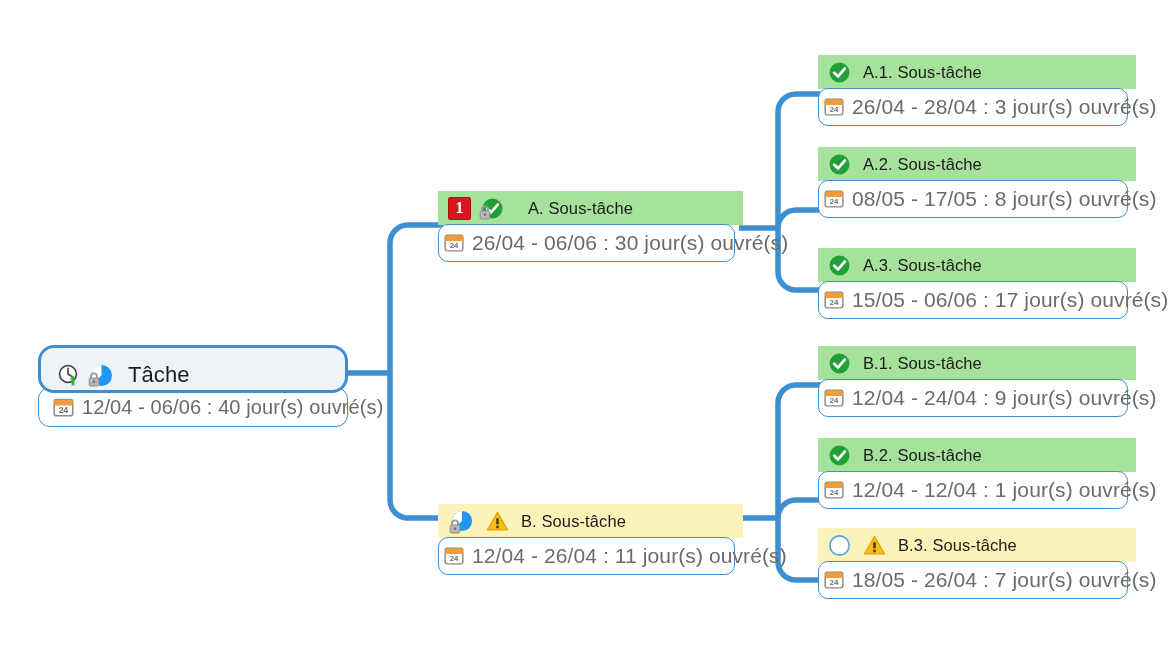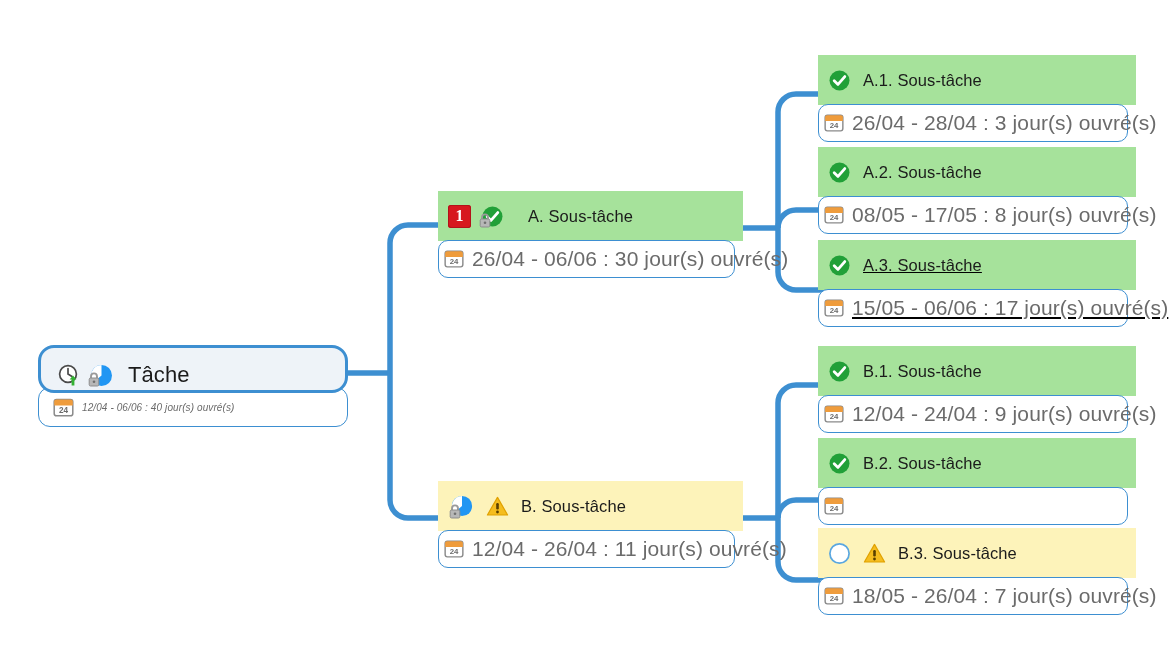--- a/index.html
+++ b/index.html
@@ -26,21 +26,21 @@
   .node{
     position:absolute;
     box-sizing:border-box;
   }
   .node-head{
     position:relative;
     display:flex;
     align-items:center;
     box-sizing:border-box;
     padding:4px 12px 4px 10px;
-    height:50px;
+    height:34px;
     z-index:3;
   }
   .node-head .title{
     font-size:16.5px;
     color:#1b1b1b;
     white-space:nowrap;
     letter-spacing:.1px;
   }
   .node-date{
     position:relative;
@@ -82,21 +82,21 @@
     margin-left:8px;
   }
   .root-date{
     height:40px;
     border-radius:12px;
     border:1.6px solid #3d8fd1;
     margin-top:-6px;
     padding-left:14px;
     z-index:2;
   }
-  .root-date .dtext{font-size:10px;font-style:italic;}
+  .root-date .dtext{font-size:20px;}
 
   
   .ico{
     display:inline-block;
     flex:0 0 auto;
     line-height:0;
     margin-right:6px;
   }
   .ico.cal{margin-right:0;}
 
@@ -207,21 +207,21 @@
         <svg width="20" height="20" viewBox="0 0 21 21">
           <rect x="1.2" y="2.4" width="18.6" height="16.4" rx="2.4" fill="#ffffff" stroke="#8a8a8a" stroke-width="1.5"></rect>
           <path d="M1.2 5.2 a2.4 2.4 0 0 1 2.4 -2.8 H17.4 a2.4 2.4 0 0 1 2.4 2.8 V8.4 H1.2 Z" fill="#ef9c3c"></path>
           <text x="10.5" y="16.1" text-anchor="middle" font-family="Liberation Sans, sans-serif" font-size="8.2" font-weight="bold" fill="#6b6b6b">24</text>
         </svg>
       </span>
       <span class="dtext">26/04 - 06/06 : 30 jour(s) ouvré(s)</span>
     </div>
   </div>
 
-  <div class="node" style="left:438px; top:481px; width:305px;">
+  <div class="node" style="left:438px; top:504px; width:305px;">
     <div class="node-head head-yellow">
       <span class="ico" style="margin-right:-12px; position:relative; z-index:2; transform:translateY(5px);">
         <svg width="14" height="15" viewBox="0 0 14 15">
           <path d="M4 6.2 V4.4 a3 3 0 0 1 6 0 V6.2" stroke="#9a9a9a" stroke-width="1.9" fill="none"></path>
           <rect x="2.2" y="6" width="9.6" height="8" rx="1.4" fill="#b7b7b7" stroke="#8d8d8d" stroke-width="1"></rect>
           <circle cx="7" cy="9.7" r="1.3" fill="#6f6f6f"></circle>
         </svg>
       </span>
       <span class="ico" style="margin-right:12px;">
         <svg width="24" height="24" viewBox="0 0 25 25">
@@ -287,21 +287,21 @@
         <svg width="20" height="20" viewBox="0 0 21 21">
           <rect x="1.2" y="2.4" width="18.6" height="16.4" rx="2.4" fill="#ffffff" stroke="#8a8a8a" stroke-width="1.5"></rect>
           <path d="M1.2 5.2 a2.4 2.4 0 0 1 2.4 -2.8 H17.4 a2.4 2.4 0 0 1 2.4 2.8 V8.4 H1.2 Z" fill="#ef9c3c"></path>
           <text x="10.5" y="16.1" text-anchor="middle" font-family="Liberation Sans, sans-serif" font-size="8.2" font-weight="bold" fill="#6b6b6b">24</text>
         </svg>
       </span>
       <span class="dtext">08/05 - 17/05 : 8 jour(s) ouvré(s)</span>
     </div>
   </div>
 
-  <div class="node" style="left:818px; top:240px; width:318px;text-decoration:underline;">
+  <div class="node" style="left:818px; top:248px; width:318px;">
     <div class="node-head head-green">
       <span class="ico">
         <svg width="23" height="23" viewBox="0 0 23 23">
           <circle cx="11.5" cy="11.5" r="10" fill="#21a038"></circle>
           <path d="M6.2 11.8 L10 15.4 L16.8 7.6" stroke="#ffffff" stroke-width="2.8" fill="none" stroke-linecap="round" stroke-linejoin="round"></path>
         </svg>
       </span>
       <span class="title" style="margin-left:6px;">A.3. Sous-tâche</span>
     </div>
     <div class="node-date" style="width:310px;">
@@ -349,20 +349,21 @@
       <span class="title" style="margin-left:6px;">B.2. Sous-tâche</span>
     </div>
     <div class="node-date" style="width:310px;">
       <span class="ico cal">
         <svg width="20" height="20" viewBox="0 0 21 21">
           <rect x="1.2" y="2.4" width="18.6" height="16.4" rx="2.4" fill="#ffffff" stroke="#8a8a8a" stroke-width="1.5"></rect>
           <path d="M1.2 5.2 a2.4 2.4 0 0 1 2.4 -2.8 H17.4 a2.4 2.4 0 0 1 2.4 2.8 V8.4 H1.2 Z" fill="#ef9c3c"></path>
           <text x="10.5" y="16.1" text-anchor="middle" font-family="Liberation Sans, sans-serif" font-size="8.2" font-weight="bold" fill="#6b6b6b">24</text>
         </svg>
       </span>
+      <span class="dtext">12/04 - 12/04 : 1 jour(s) ouvré(s)</span>
     </div>
   </div>
 
   <div class="node" style="left:818px; top:528px; width:318px;">
     <div class="node-head head-yellow">
       <span class="ico">
         <svg width="23" height="23" viewBox="0 0 23 23">
           <circle cx="11.5" cy="11.5" r="9.6" fill="#ffffff" stroke="#5aa7e0" stroke-width="1.7"></circle>
         </svg>
       </span>

